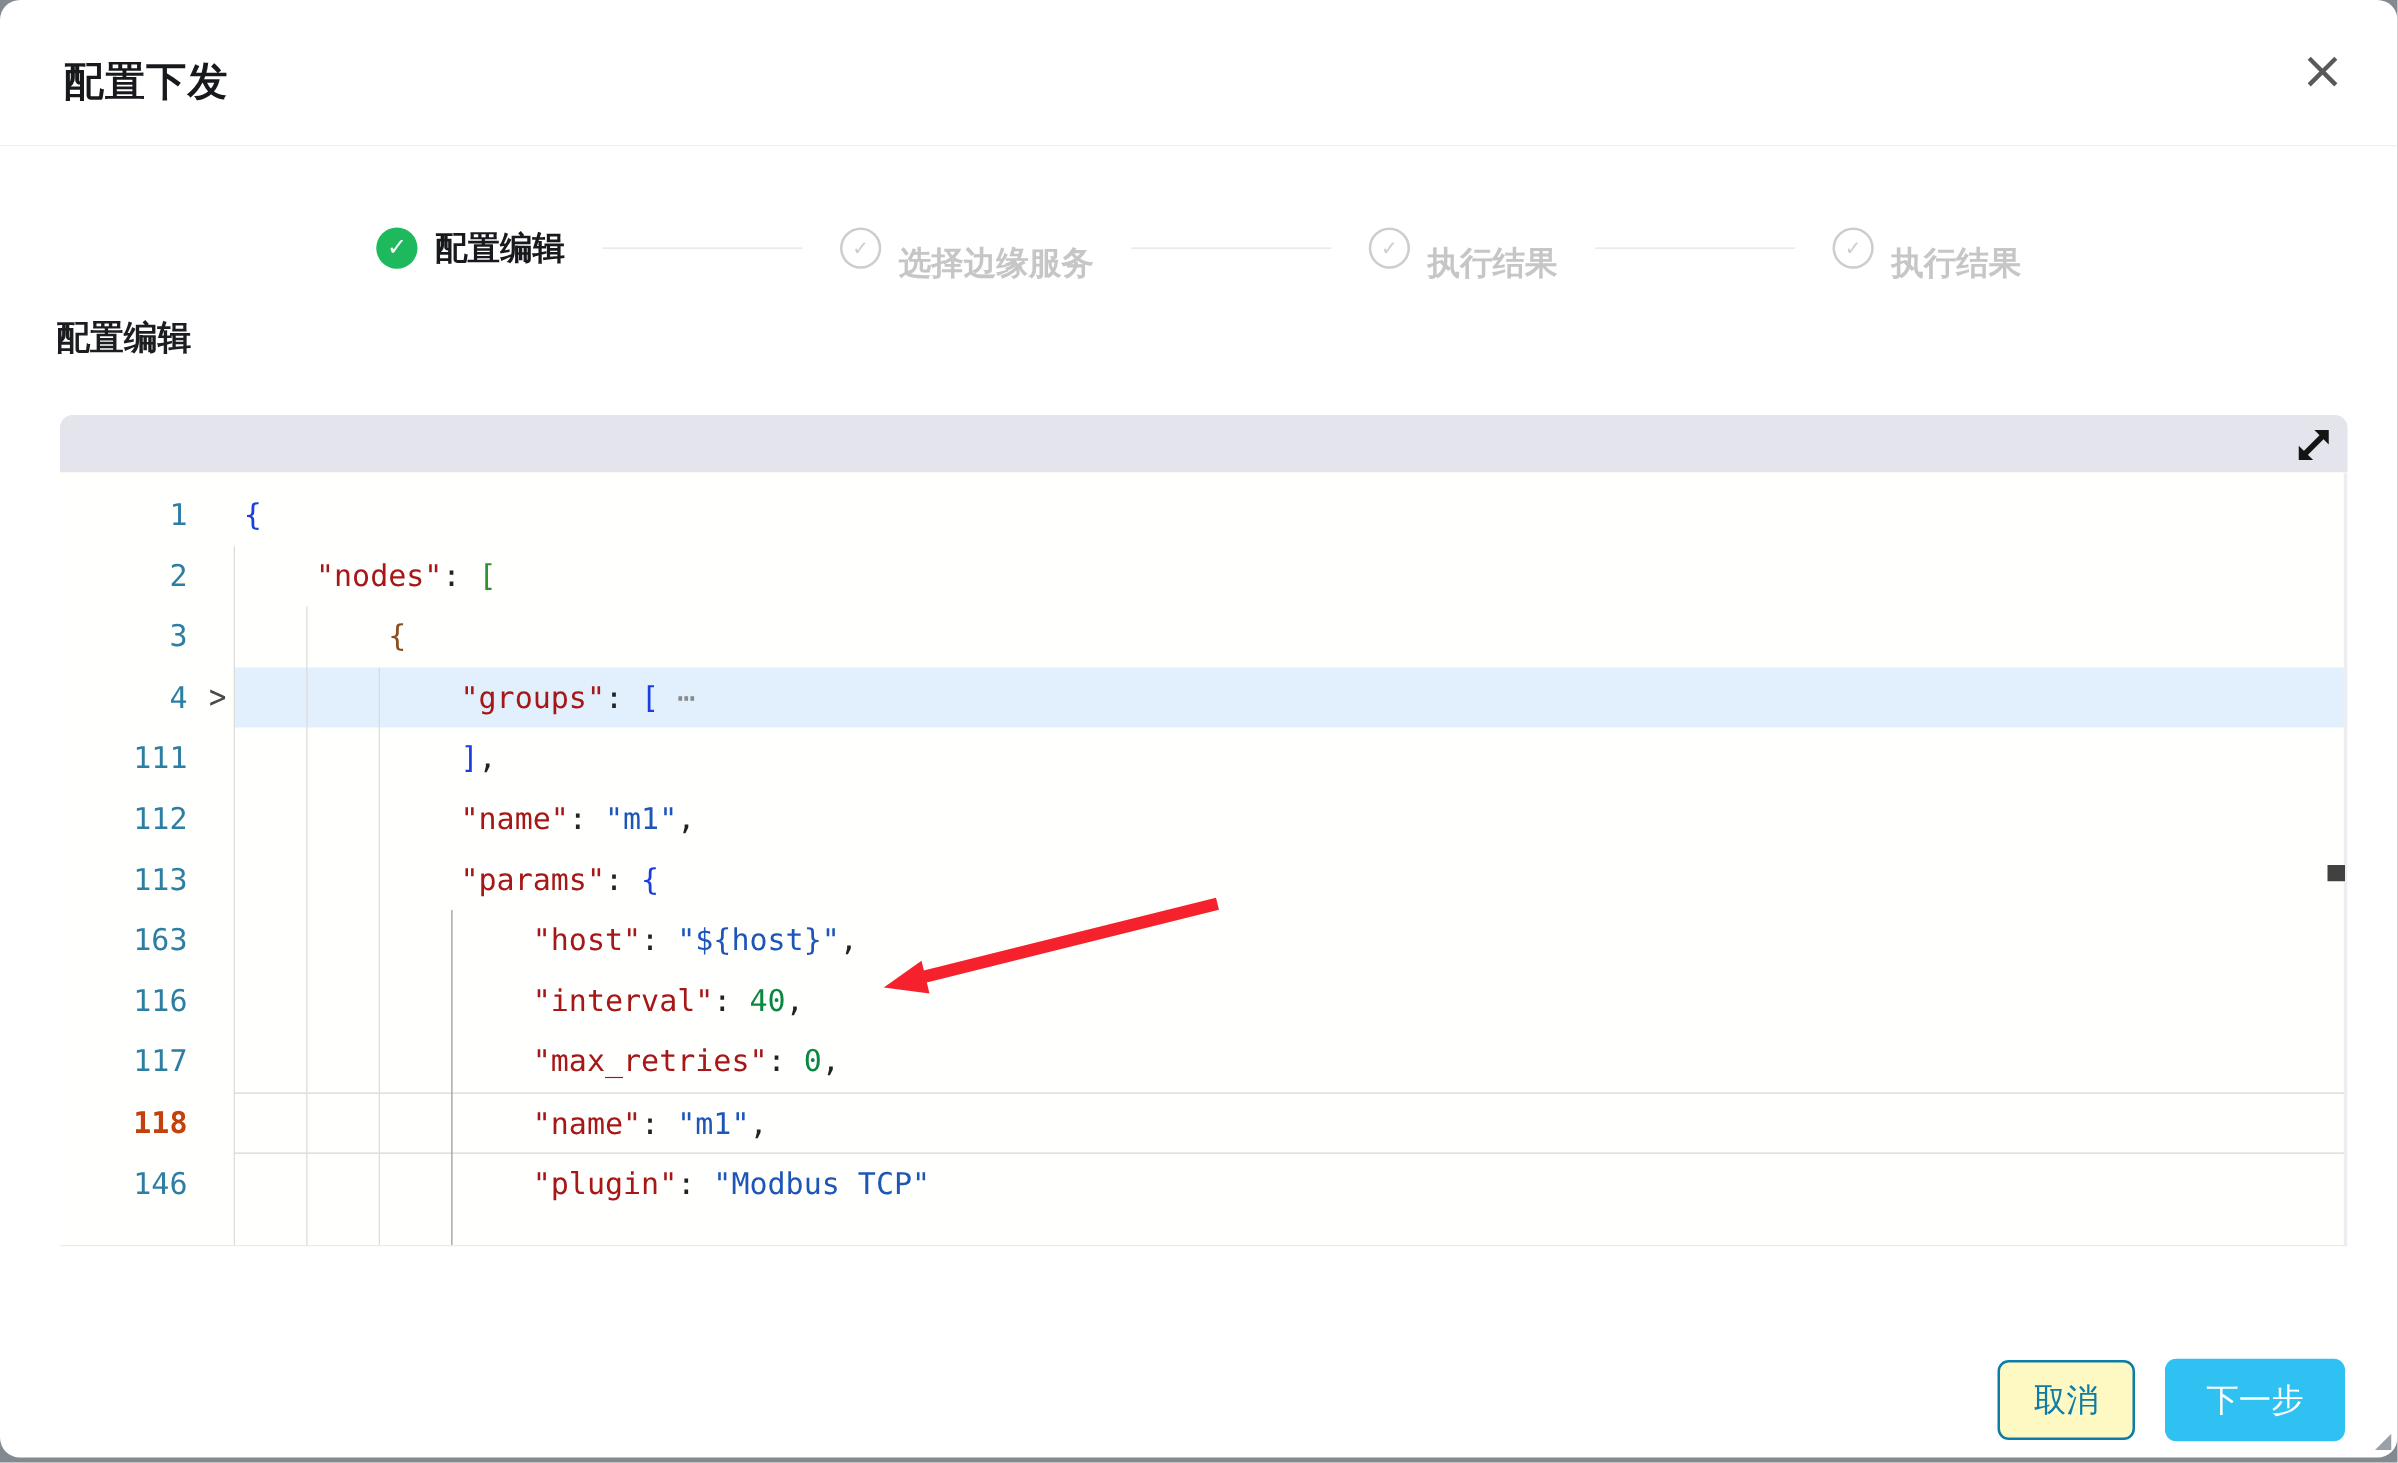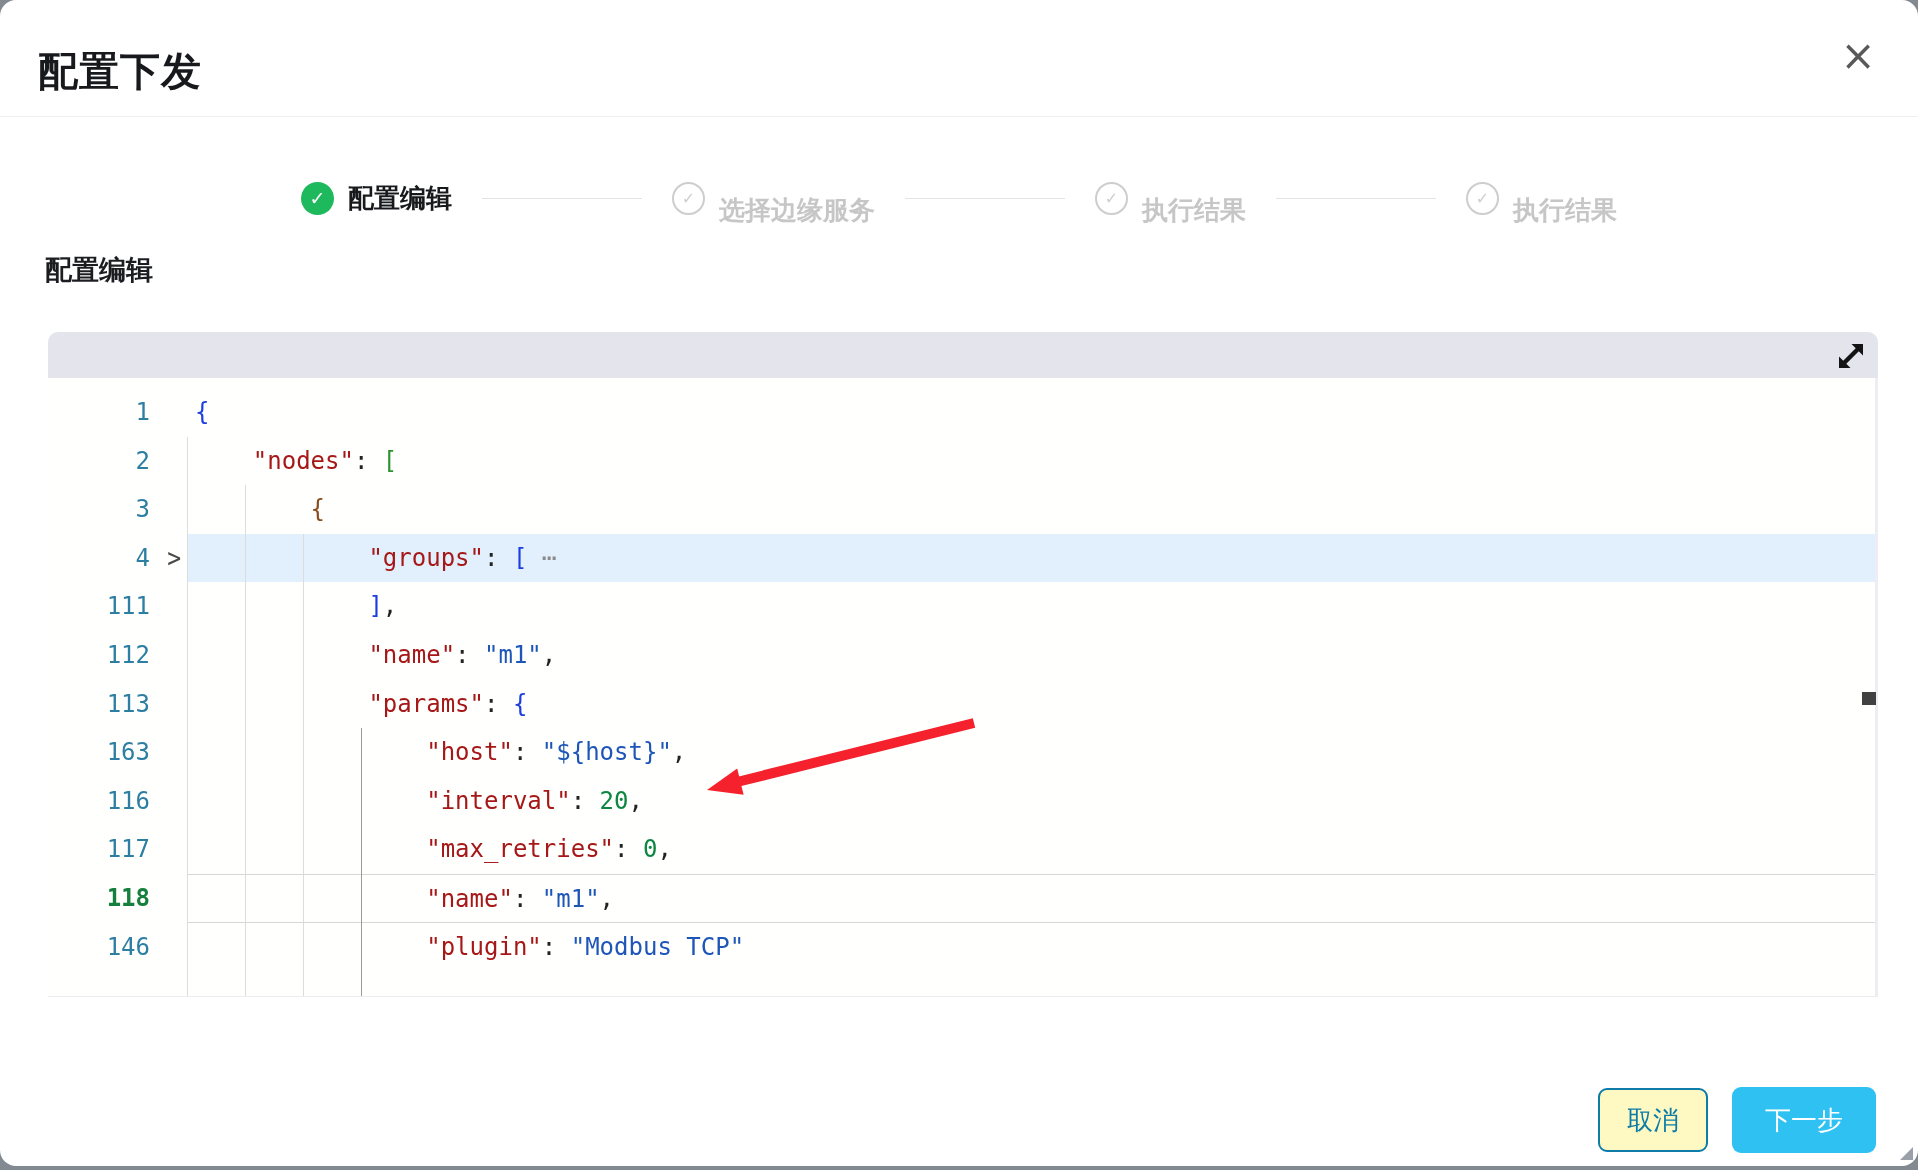--- a/index.html
+++ b/index.html
@@ -7,21 +7,21 @@
     width:1918px;height:1170px;position:relative;overflow:hidden;
     background:#838990;
     font-family:"DejaVu Sans","Liberation Sans",sans-serif;
   }
   .modal{
     position:absolute;left:0;top:0;width:1918px;height:1166px;
     background:#ffffff;border-radius:16px;overflow:hidden;
   }
   
   .m-header{position:absolute;left:0;top:0;right:0;height:116px;border-bottom:1px solid #f0f0f0;}
-  .m-title{position:absolute;left:38px;top:44px;font-size:40px;font-weight:700;color:#17191d;letter-spacing:1px;}
+  .m-title{position:absolute;left:51px;top:44px;font-size:32px;font-weight:700;color:#17191d;letter-spacing:1px;}
   .m-close{position:absolute;right:34px;top:30px;width:52px;height:52px;border:none;background:transparent;
     font-size:42px;line-height:52px;color:#595959;cursor:pointer;padding:0;font-family:inherit;}
   
   .stepper{position:absolute;left:0;right:0;top:176px;height:44px;display:flex;align-items:center;justify-content:center;}
   .step{display:flex;align-items:center;}
   .s-circle{width:33px;height:33px;border-radius:50%;flex:none;display:flex;align-items:center;justify-content:center;box-sizing:border-box;}
   .step.done .s-circle{background:#1db95c;color:#ffffff;font-size:19px;font-weight:700;}
   .step.wait .s-circle{border:2px solid #cdcdcd;color:#cdcdcd;font-size:16px;font-weight:700;background:#fff;}
   .s-label{margin-left:14px;font-size:26px;font-weight:600;}
   .step.done .s-label{color:#17191d;}
@@ -31,21 +31,21 @@
   .section-heading{position:absolute;left:45px;top:252px;font-size:27px;font-weight:700;color:#1b1d21;}
   
   .editor{position:absolute;left:48px;top:332px;width:1830px;height:664px;}
   .ed-header{position:absolute;left:0;top:0;right:0;height:46px;background:#e4e4ec;border-radius:10px 10px 0 0;}
   .ed-expand{position:absolute;right:6px;top:3px;width:42px;height:42px;border:none;background:transparent;cursor:pointer;padding:0;}
   .ed-body{position:absolute;left:0;top:46px;right:0;height:618px;background:#fffffe;overflow:hidden;border-bottom:1px solid #ececf0;}
   .code{position:absolute;left:0;top:10px;right:0;}
   .cl{display:flex;height:48.6px;}
   .gut{width:139px;flex:none;position:relative;}
   .lnum{position:absolute;right:37px;top:0;line-height:48.6px;font-family:"DejaVu Sans Mono","Liberation Mono",monospace;font-size:24px;color:#2d7ea3;}
-  .cl.active .lnum{color:#15803d;font-weight:700;margin-left:13px;}
+  .cl.active .lnum{color:#c2410c;font-weight:700;margin-left:13px;}
   .chev{position:absolute;right:6px;top:0;line-height:48.6px;font-family:"DejaVu Sans Mono","Liberation Mono",monospace;font-size:23px;color:#4a4a4a;transform:scaleY(1.15);cursor:pointer;}
   .lc{flex:1;font-family:"DejaVu Sans Mono","Liberation Mono",monospace;font-size:24px;line-height:48.6px;white-space:pre;box-sizing:border-box;}
   .cl.hl .lc{background:#e1f0fc;}
   .cl.active .lc{border-top:1px solid #d8d8d8;border-bottom:1px solid #d8d8d8;}
   .tk-key{color:#a61717;}
   .tk-pun{color:#222222;}
   .tk-str{color:#1e56b8;}
   .tk-num{color:#0c8742;}
   .tk-brB{color:#1c3ede;}
   .tk-brG{color:#2d9331;}
@@ -158,21 +158,21 @@
           <div class="cl">
             <div class="gut">
               <span class="lnum">163</span>
             </div>
             <div class="lc" style="padding-left: 239.2px;"><span class="tk-key">"host"</span><span class="tk-pun">: </span><span class="tk-str">"${host}"</span><span class="tk-pun">,</span></div>
           </div>
           <div class="cl">
             <div class="gut">
               <span class="lnum">116</span>
             </div>
-            <div class="lc" style="padding-left: 239.2px;"><span class="tk-key">"interval"</span><span class="tk-pun">: </span><span class="tk-num">20</span><span class="tk-pun">,</span></div>
+            <div class="lc" style="padding-left: 239.2px;"><span class="tk-key">"interval"</span><span class="tk-pun">: </span><span class="tk-num">40</span><span class="tk-pun">,</span></div>
           </div>
           <div class="cl">
             <div class="gut">
               <span class="lnum">117</span>
             </div>
             <div class="lc" style="padding-left: 239.2px;"><span class="tk-key">"max_retries"</span><span class="tk-pun">: </span><span class="tk-num">0</span><span class="tk-pun">,</span></div>
           </div>
           <div class="cl active">
             <div class="gut">
               <span class="lnum">118</span>

